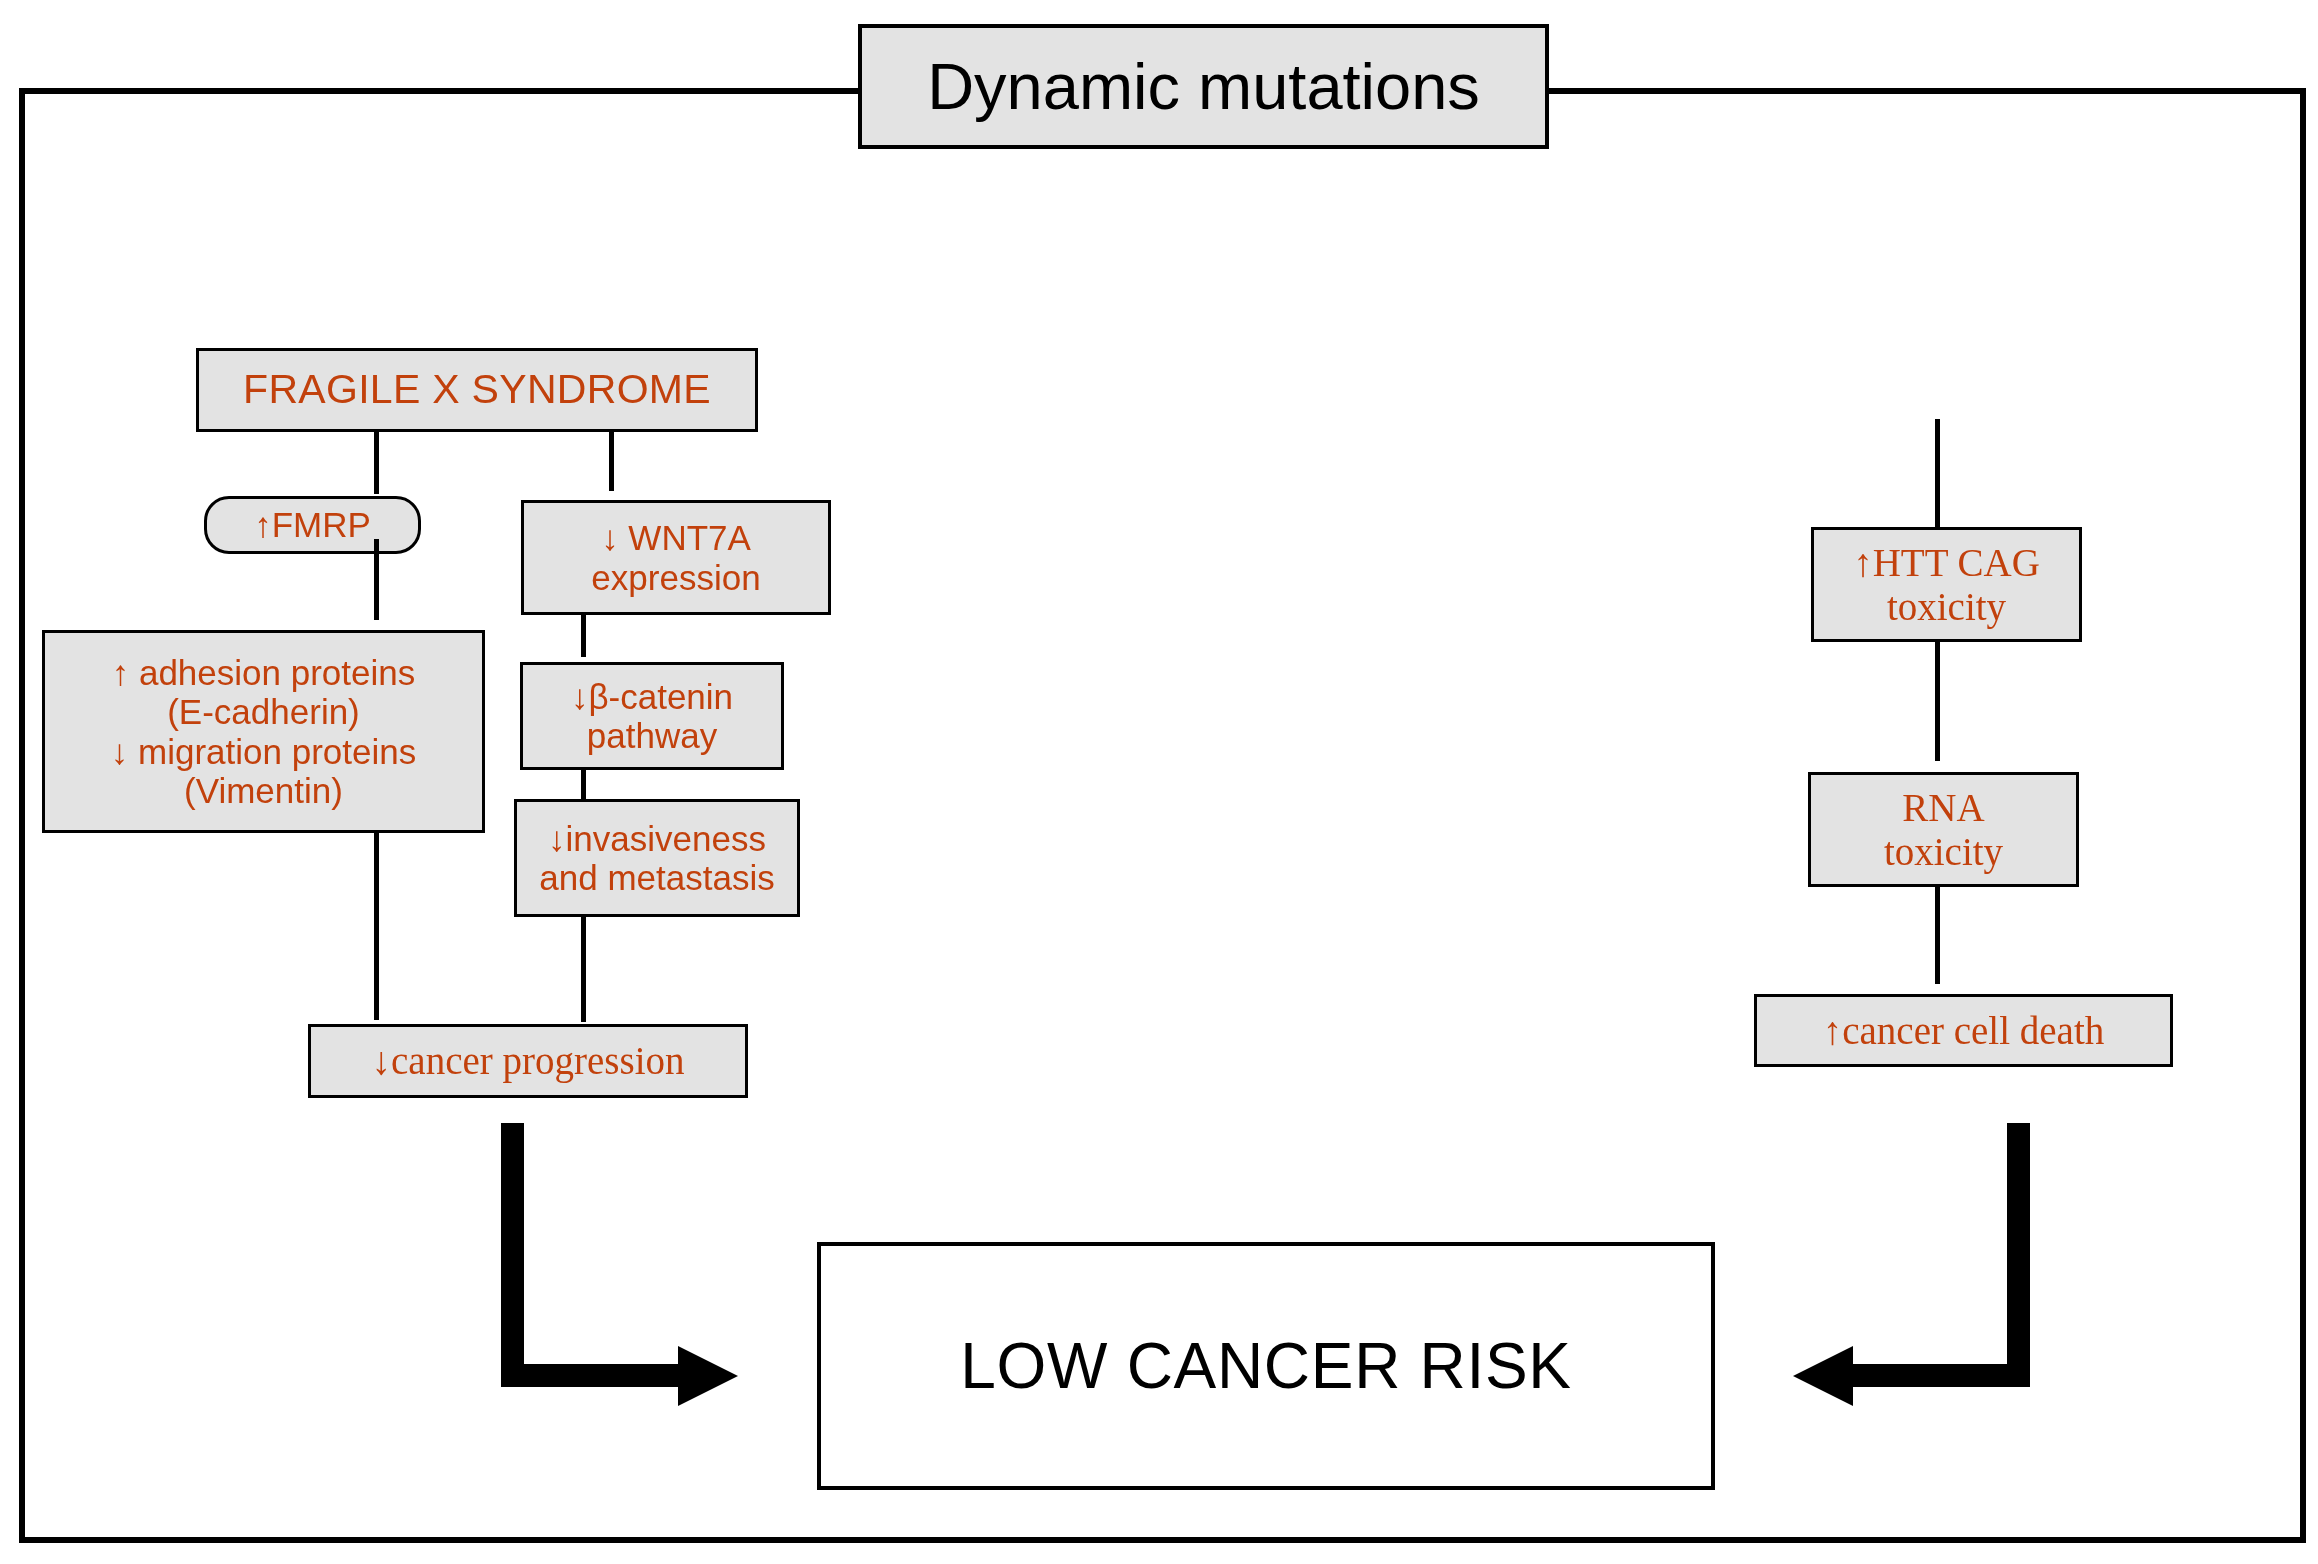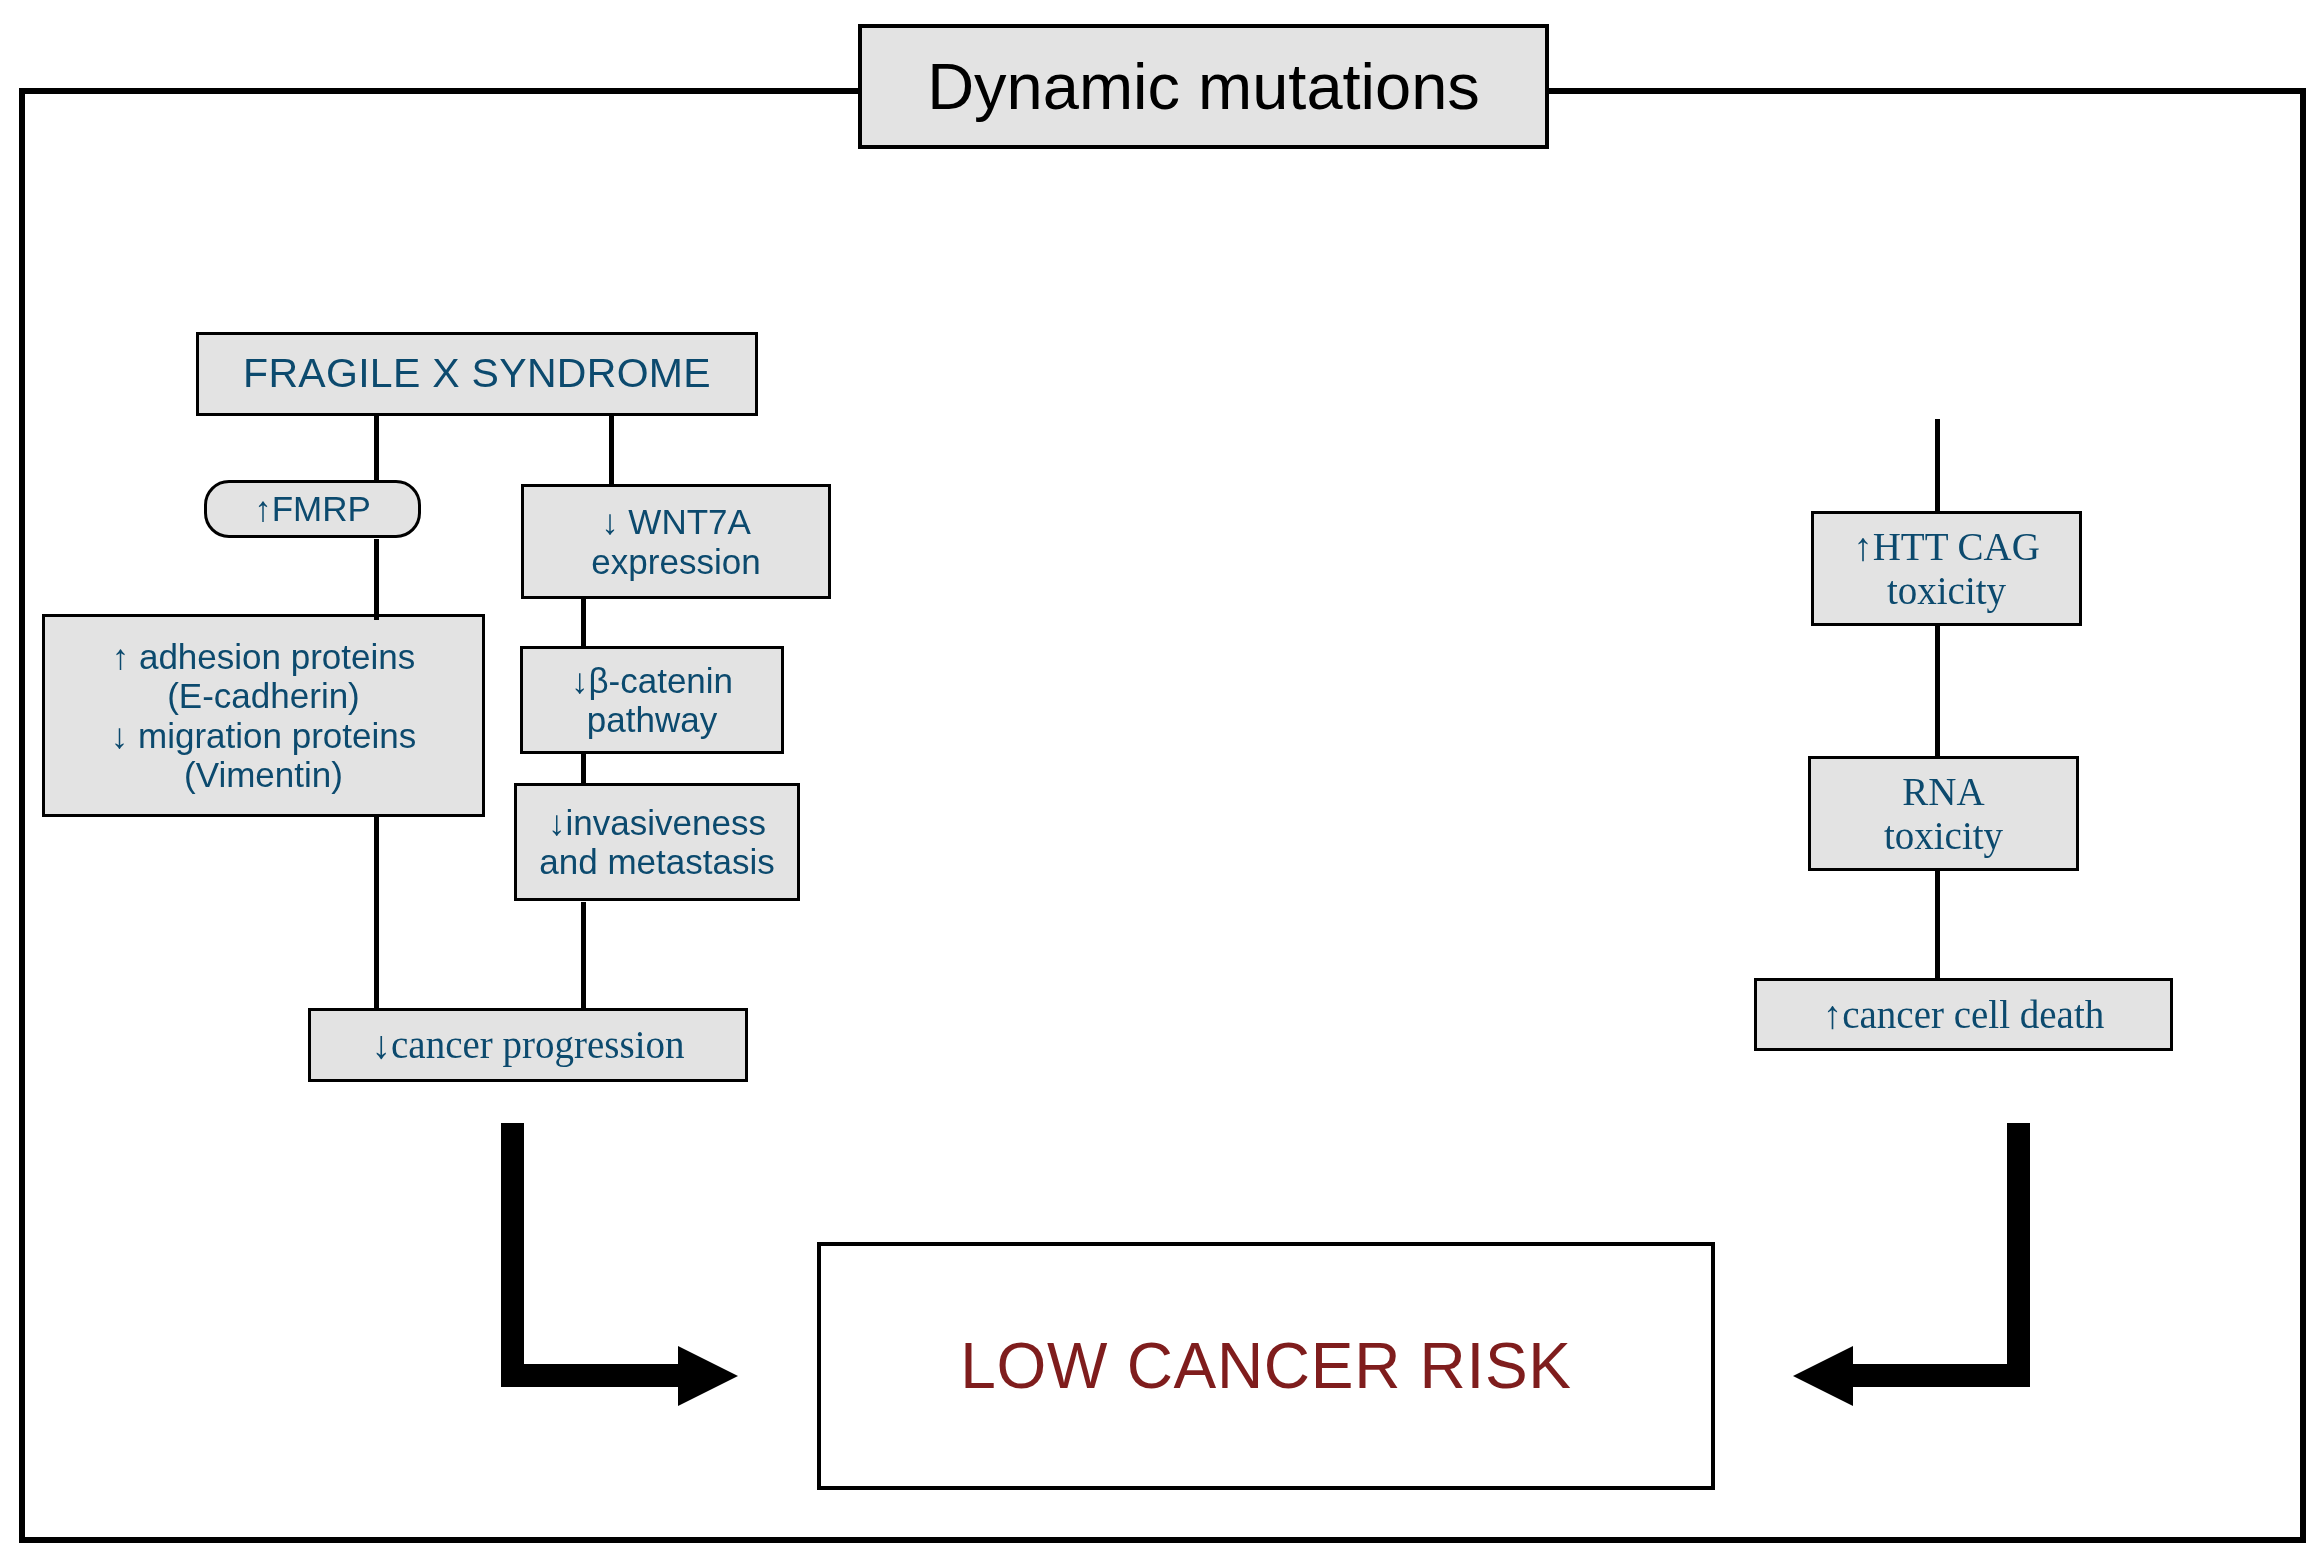--- a/index.html
+++ b/index.html
@@ -31,23 +31,24 @@
   
   .node {
     position: absolute;
     box-sizing: border-box;
     background: #e3e3e3;
     border: 3.4px solid #000000;
     display: flex;
     align-items: center;
     justify-content: center;
     text-align: center;
-    color: #0c4a6e;
+    color: #c2410c;
     line-height: 1.12;
     z-index: 6;
+    margin-top: 16px;
   }
   .node.sans { font-family: "Liberation Sans", sans-serif; }
   .node.serif { font-family: Liberation Serif, serif; }
   .node .txt { display: block; width: 100%; padding: 0 6.8px; box-sizing: border-box; }
 
   
   .title-box {
     position: absolute;
     left: 858px;
     top: 24px;
@@ -77,21 +78,21 @@
     height: 248px;
     background: #ffffff;
     border: 4.7px solid #000000;
     box-sizing: border-box;
     display: flex;
     align-items: center;
     justify-content: center;
     font-family: "Liberation Sans", sans-serif;
     font-size: 64px;
     letter-spacing: 0.7px;
-    color: #7f1d1d;
+    color: #000000;
     z-index: 6;
   }
 
   
   .vline {
     position: absolute;
     width: 4.7px;
     background: #000000;
     z-index: 2;
   }

